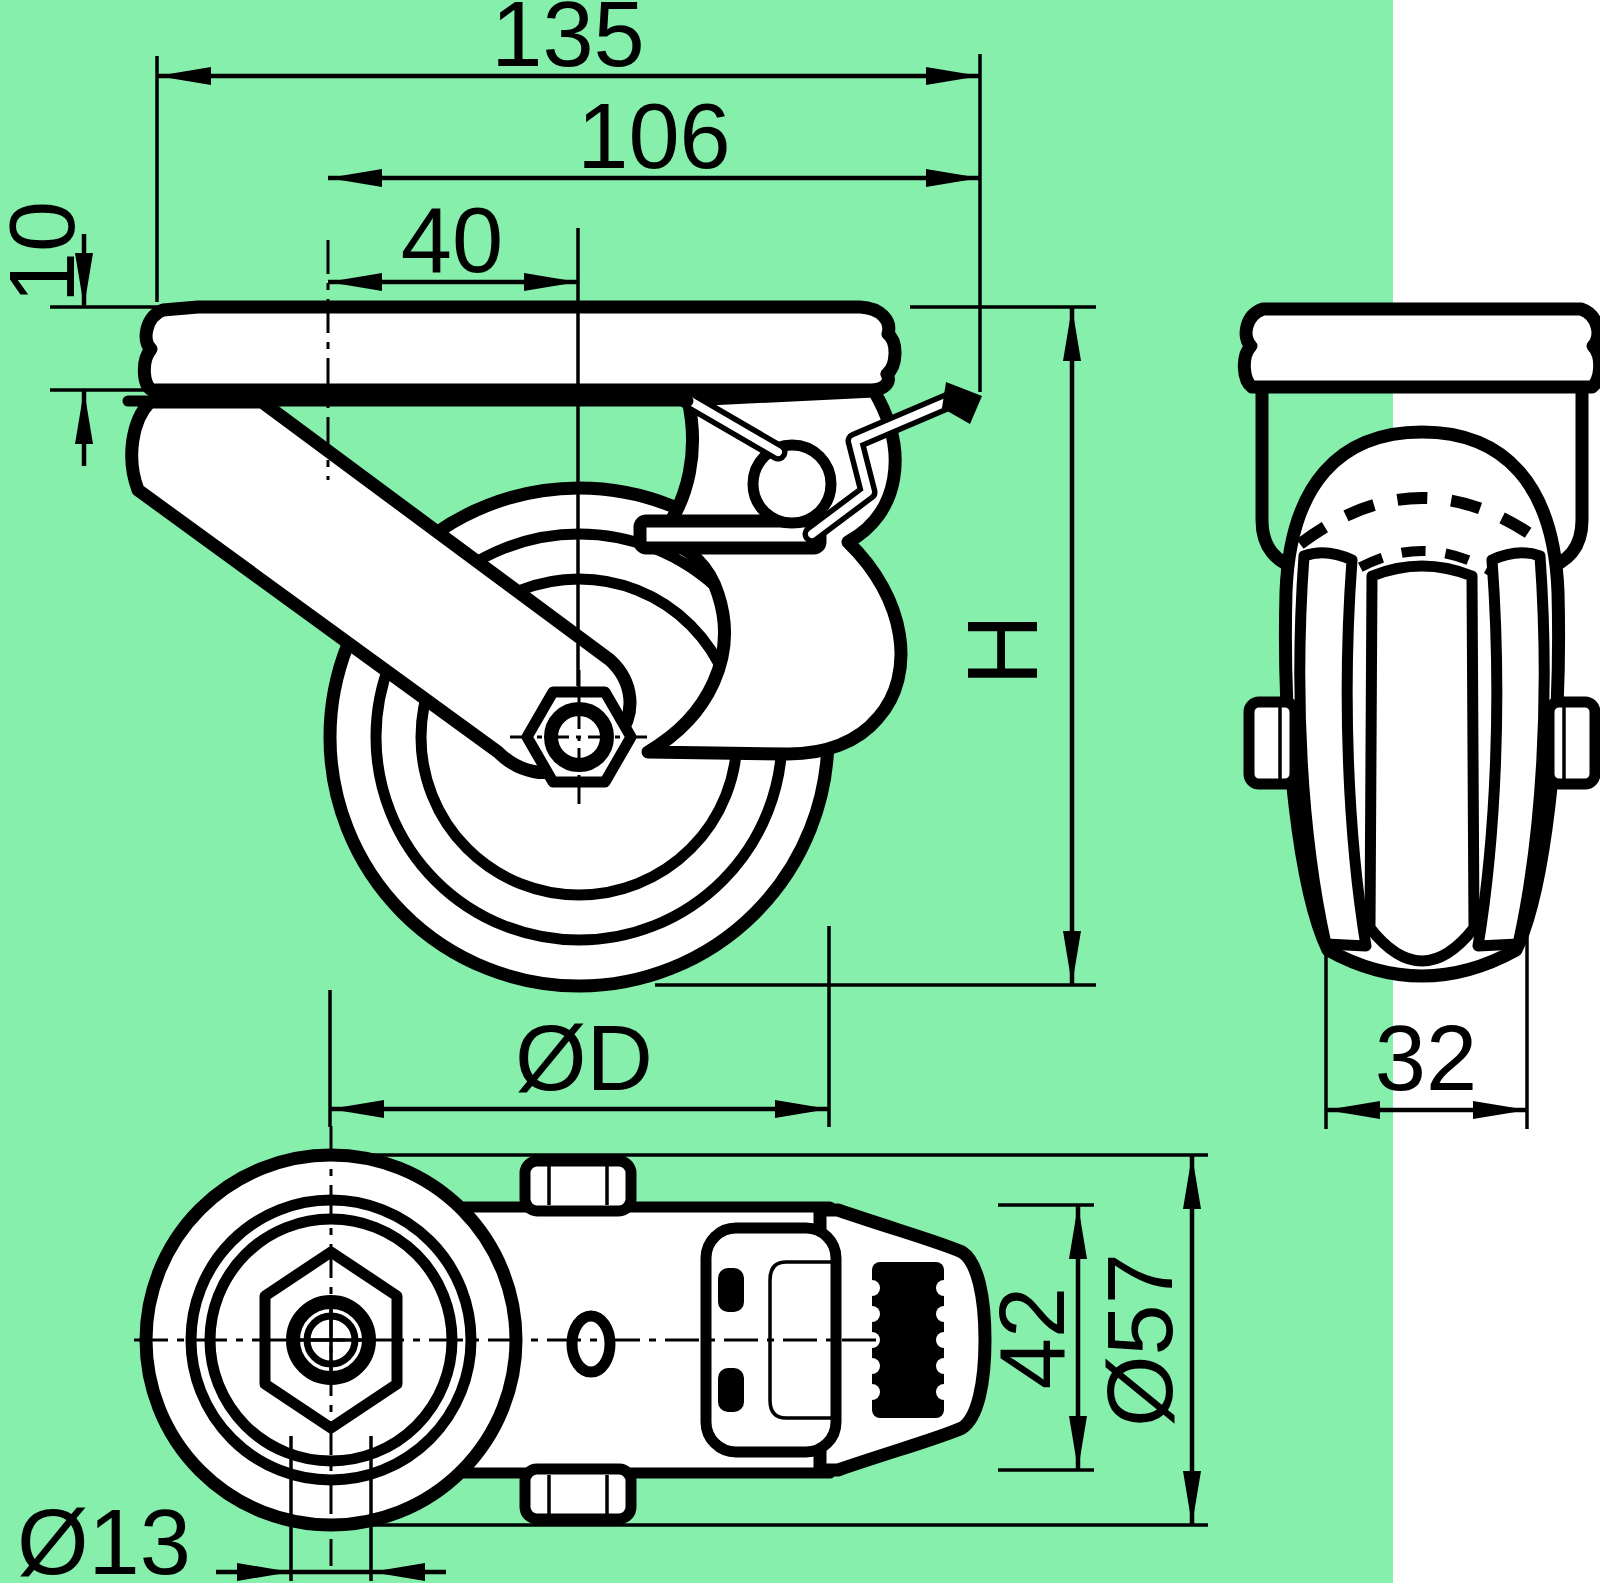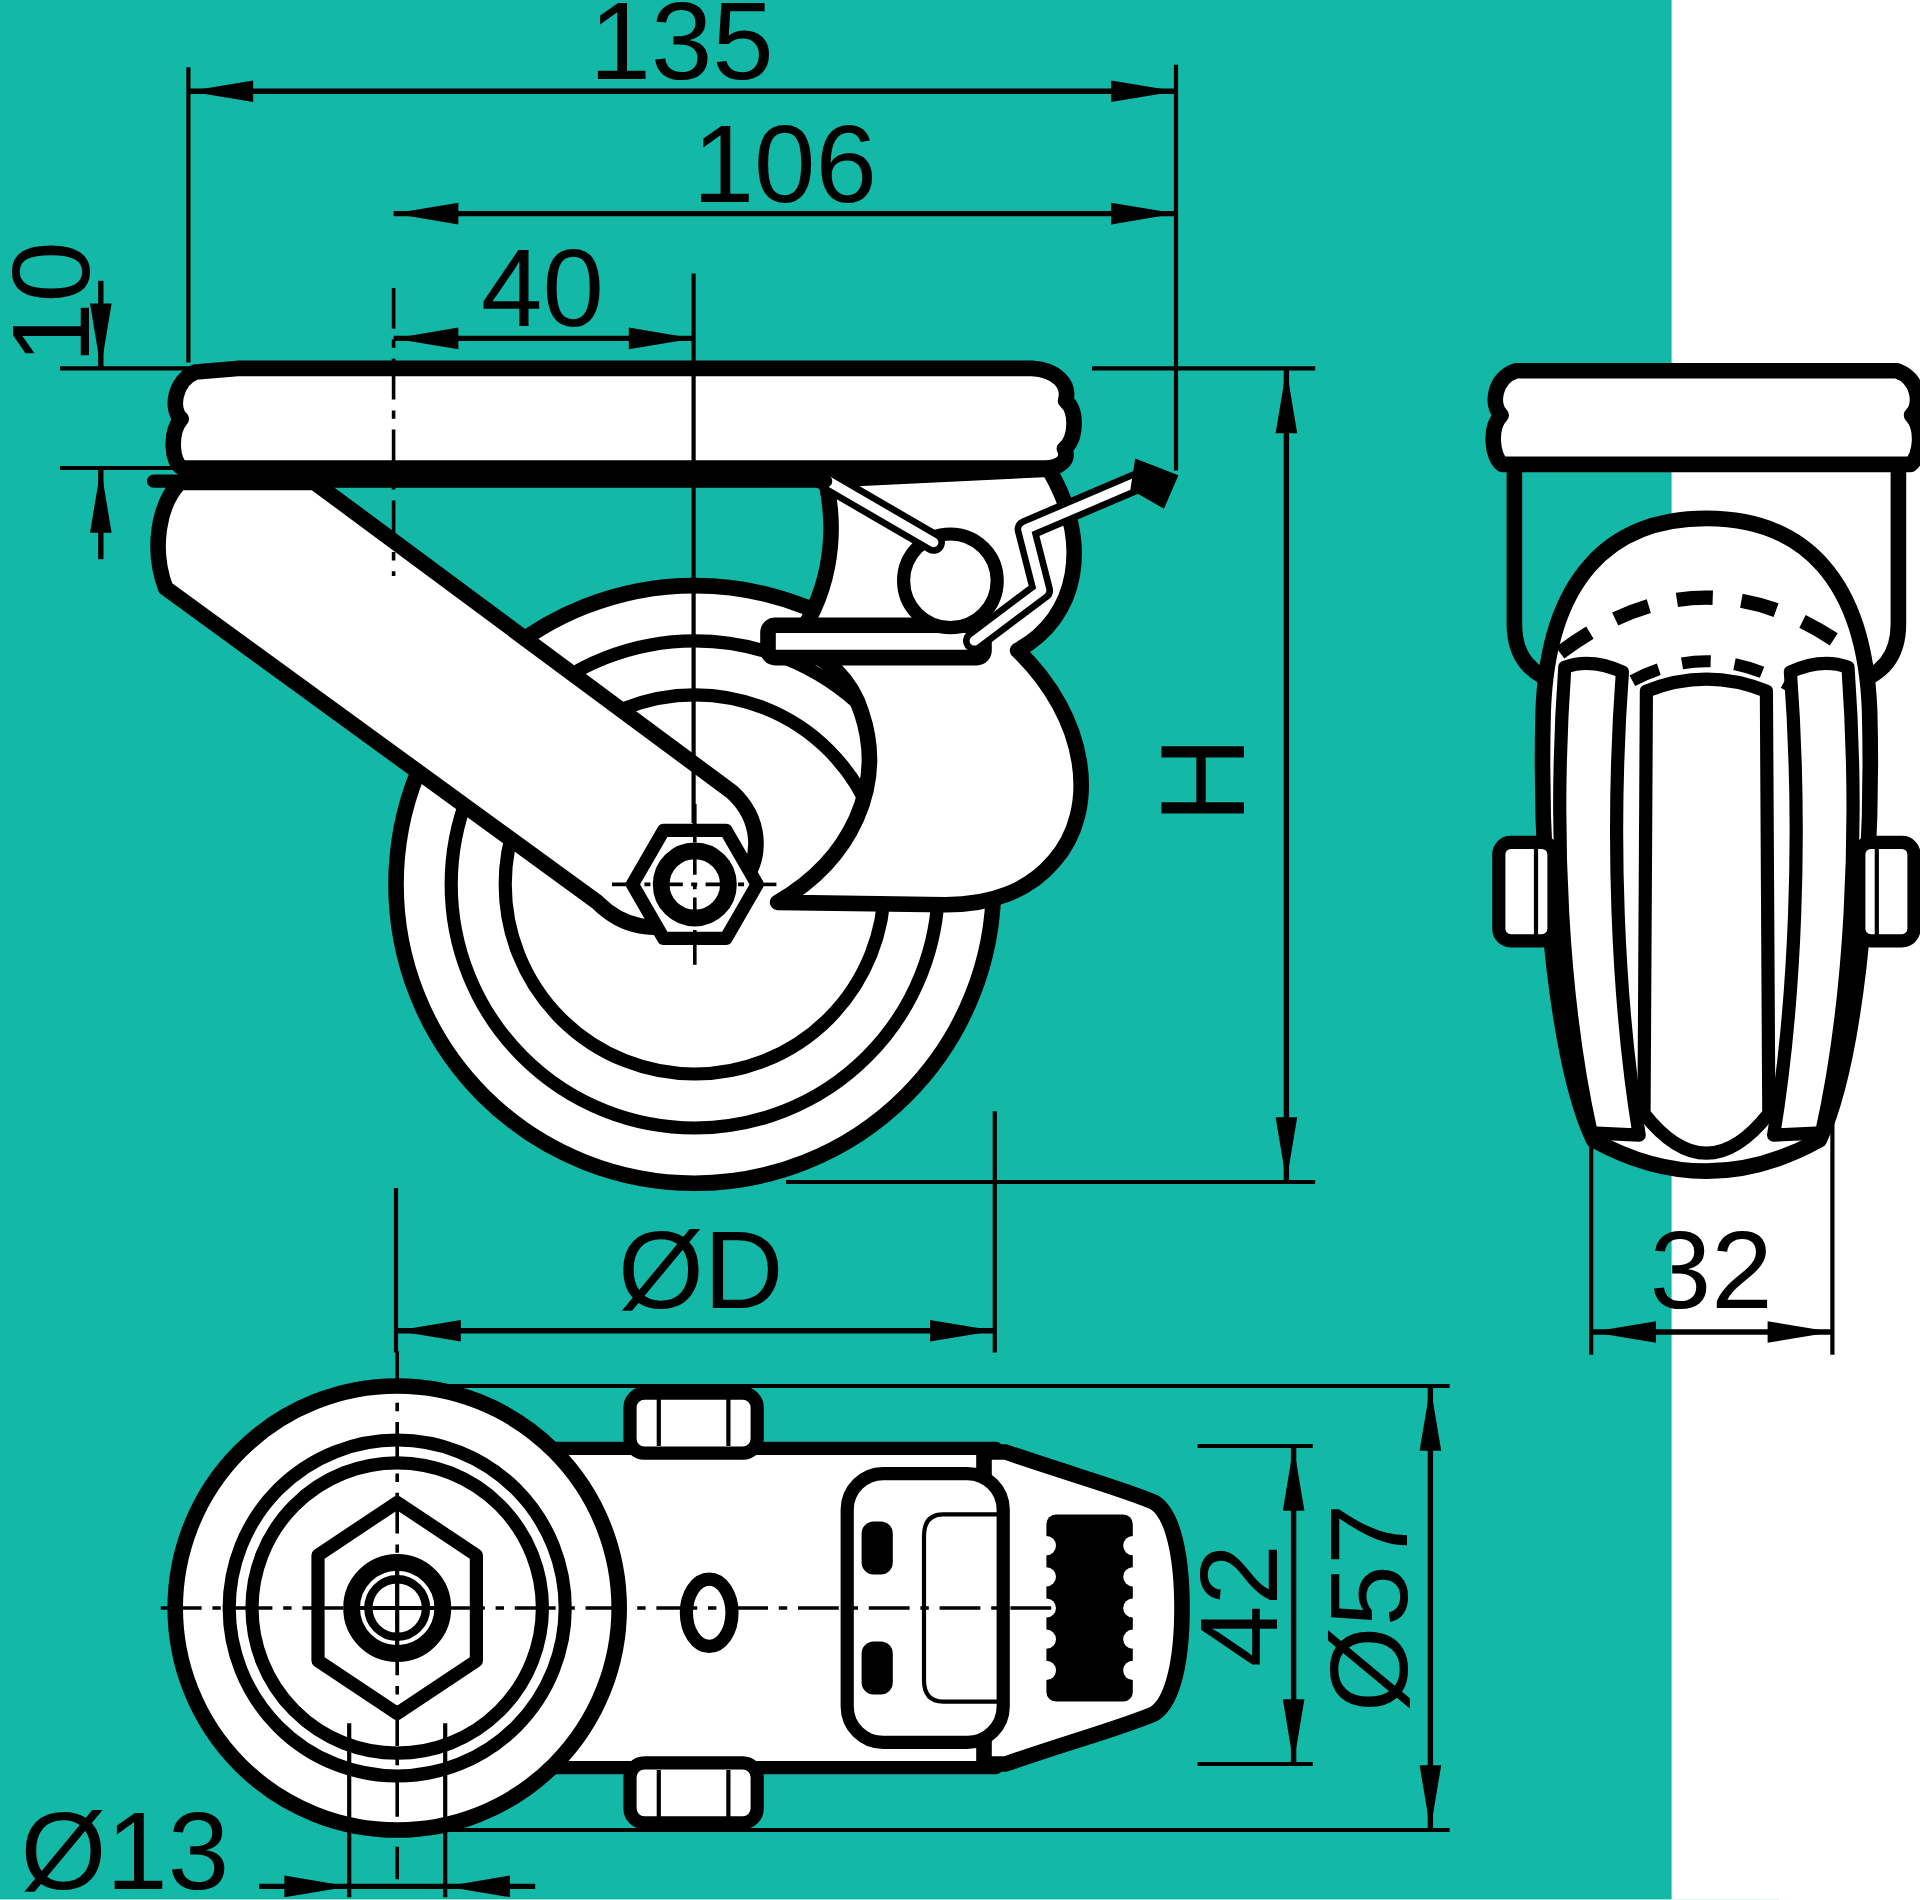--- a/index.html
+++ b/index.html
@@ -1,16 +1,16 @@
 <!DOCTYPE html>
 <html><head>
 <meta charset="utf-8">
 <style>
   html,body{margin:0;padding:0;background:#ffffff;}
-  .stage{width:1393px;height:1583px;position:relative;background:#14b8a6;}
+  .stage{width:1393px;height:1583px;position:relative;background:#86efac;}
   svg{display:block;}
   
   .ol {fill:#ffffff;stroke:#000000;stroke-width:13px;stroke-linejoin:round;stroke-linecap:round;}
   .ol2{fill:#ffffff;stroke:#000000;stroke-width:11px;stroke-linejoin:round;stroke-linecap:round;}
   .ln {fill:none;stroke:#000000;stroke-width:13px;stroke-linejoin:round;stroke-linecap:round;}
   .ln2{fill:none;stroke:#000000;stroke-width:11px;stroke-linejoin:round;stroke-linecap:round;}
   .dim{fill:none;stroke:#000000;stroke-width:4.5px;}
   .ext{fill:none;stroke:#000000;stroke-width:3.5px;}
   .cl {fill:none;stroke:#000000;stroke-width:3px;stroke-dasharray:34 9 7 9;}
   .cls{fill:none;stroke:#000000;stroke-width:3px;stroke-dasharray:20 7 5 7;}

